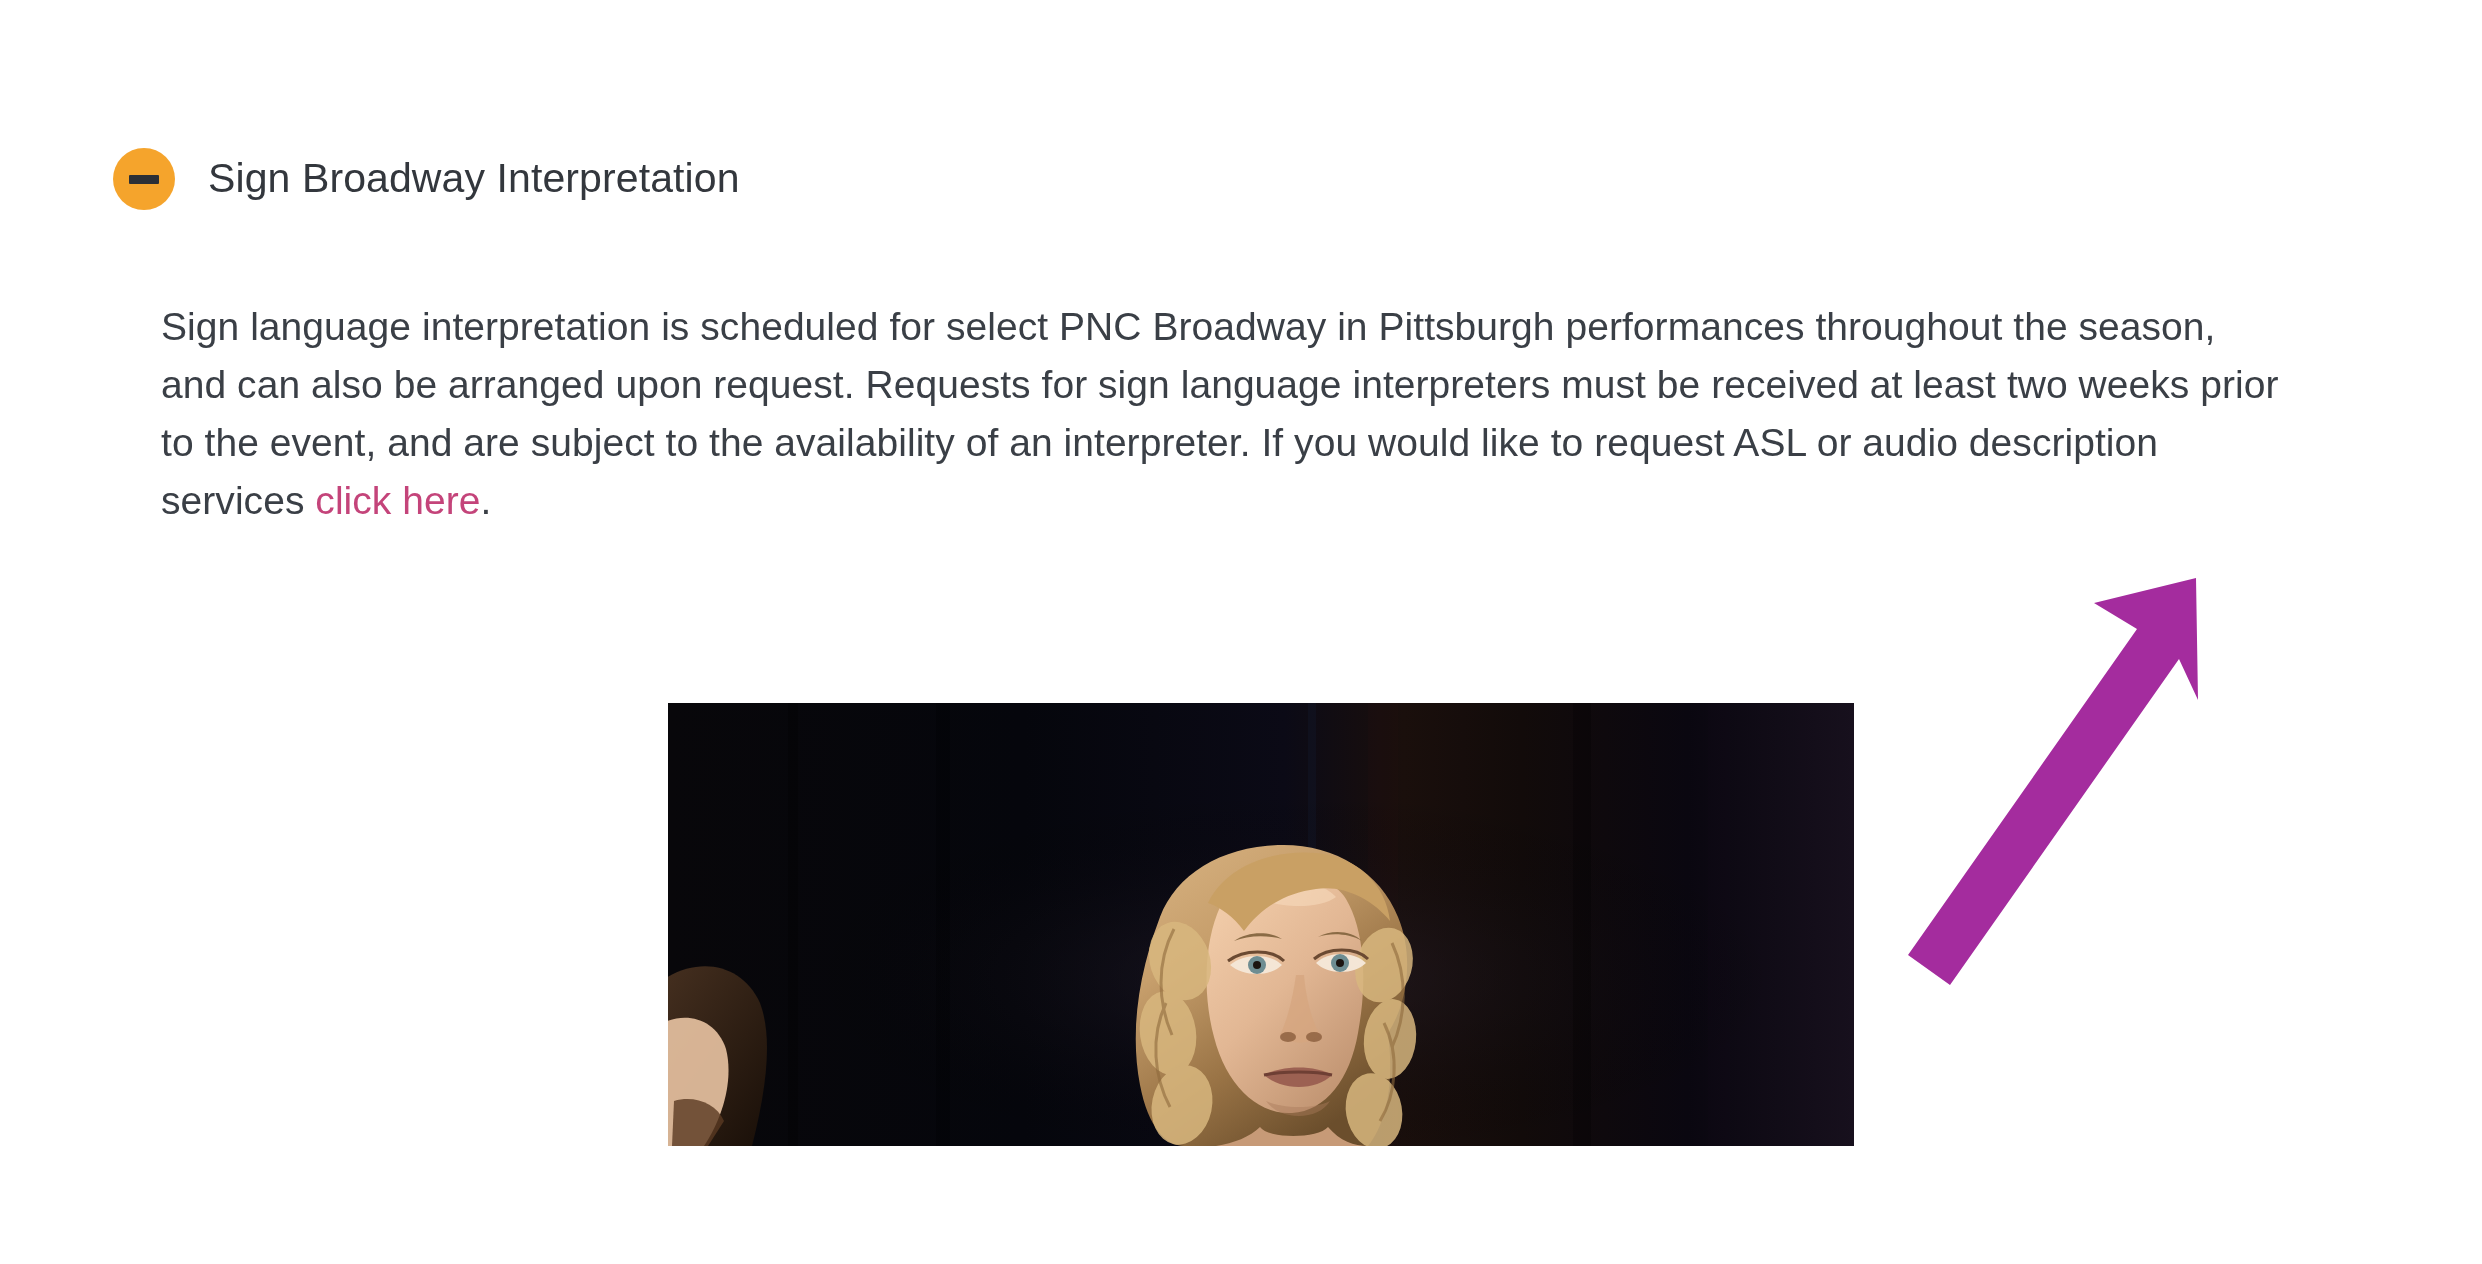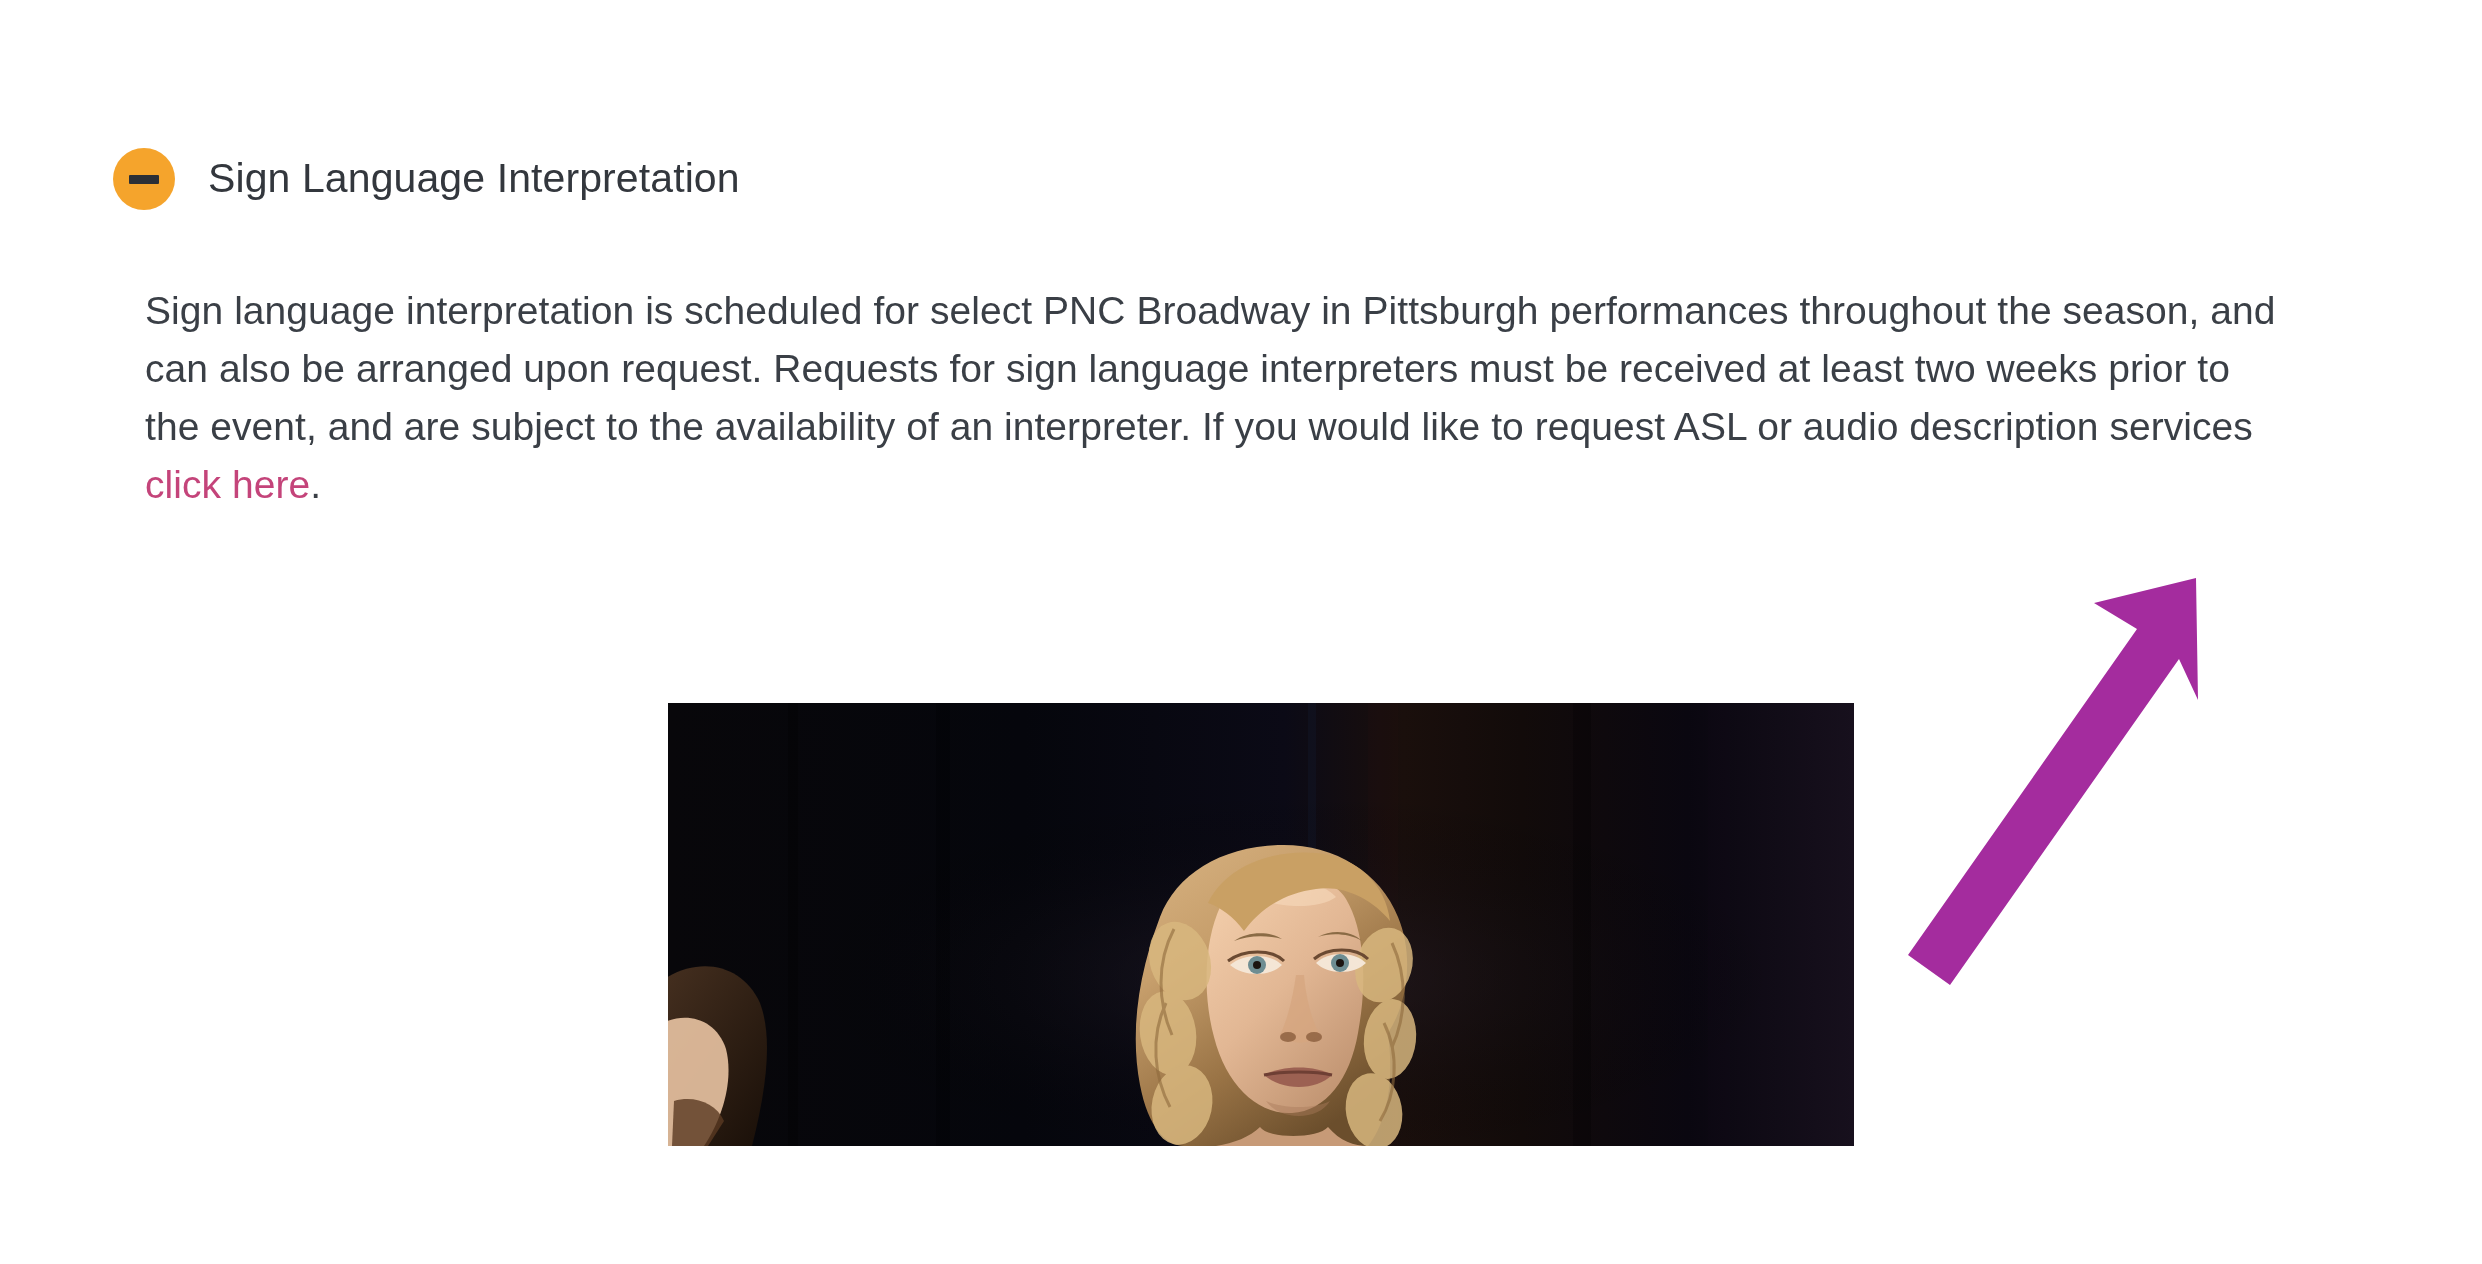--- a/index.html
+++ b/index.html
@@ -59,21 +59,21 @@
   }
 
   
   .panel-body {
     position: absolute;
     left: 145px;
     top: 282px;
     width: 2150px;
   }
   .panel-paragraph {
-    margin: 0;
+    margin: 16px;
     font-size: 39px;
     line-height: 58px;
     color: #3a3f46;
     font-weight: 400;
     text-align: left;
     letter-spacing: 0.05px;
   }
   .panel-paragraph .link {
     color: #C4447A;
     text-decoration: none;
@@ -109,21 +109,21 @@
 </style>
 </head>
 <body>
 
 <div id="page">
 
   <div class="accordion-header">
     <span class="toggle-icon">
       <span class="bar"></span>
     </span>
-    <span class="accordion-title">Sign Language Interpretation</span>
+    <span class="accordion-title">Sign Broadway Interpretation</span>
   </div>
 
   <div class="panel-body">
     <p class="panel-paragraph"><span>Sign language interpretation is scheduled for select PNC Broadway in Pittsburgh performances throughout the season, and can also be arranged upon request. Requests for sign language interpreters must be received at least two weeks prior to the event, and are subject to the availability of an interpreter. If you would like to request ASL or audio description services </span><a class="link" href="#">click here</a><span>.</span></p>
   </div>
 
   <figure class="photo-figure">
     <svg class="photo-canvas" viewBox="0 0 1186 443" preserveAspectRatio="none">
       <defs>
         <linearGradient id="stageBg" x1="0" y1="0" x2="1" y2="0">

